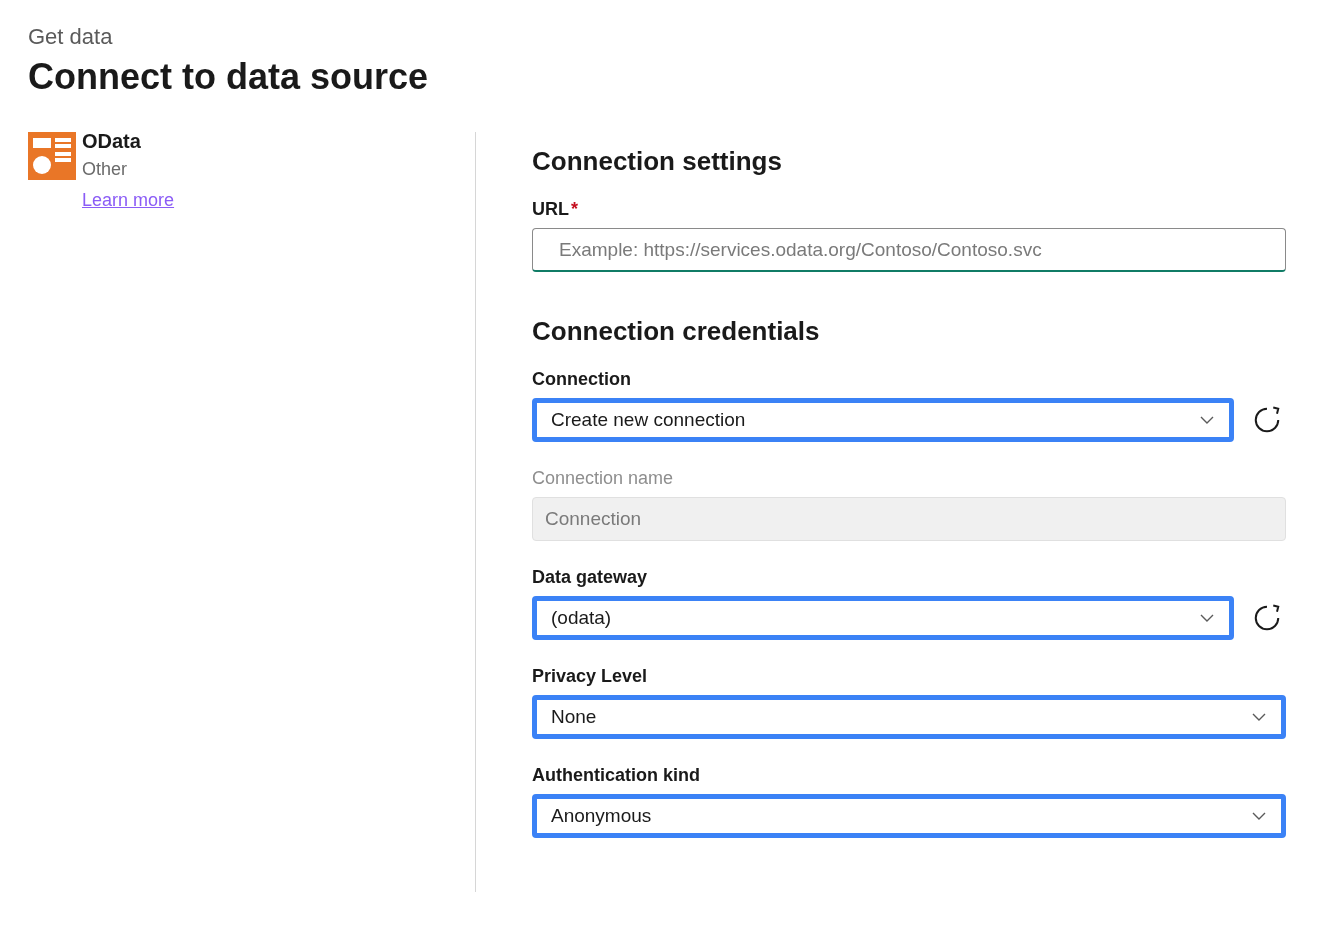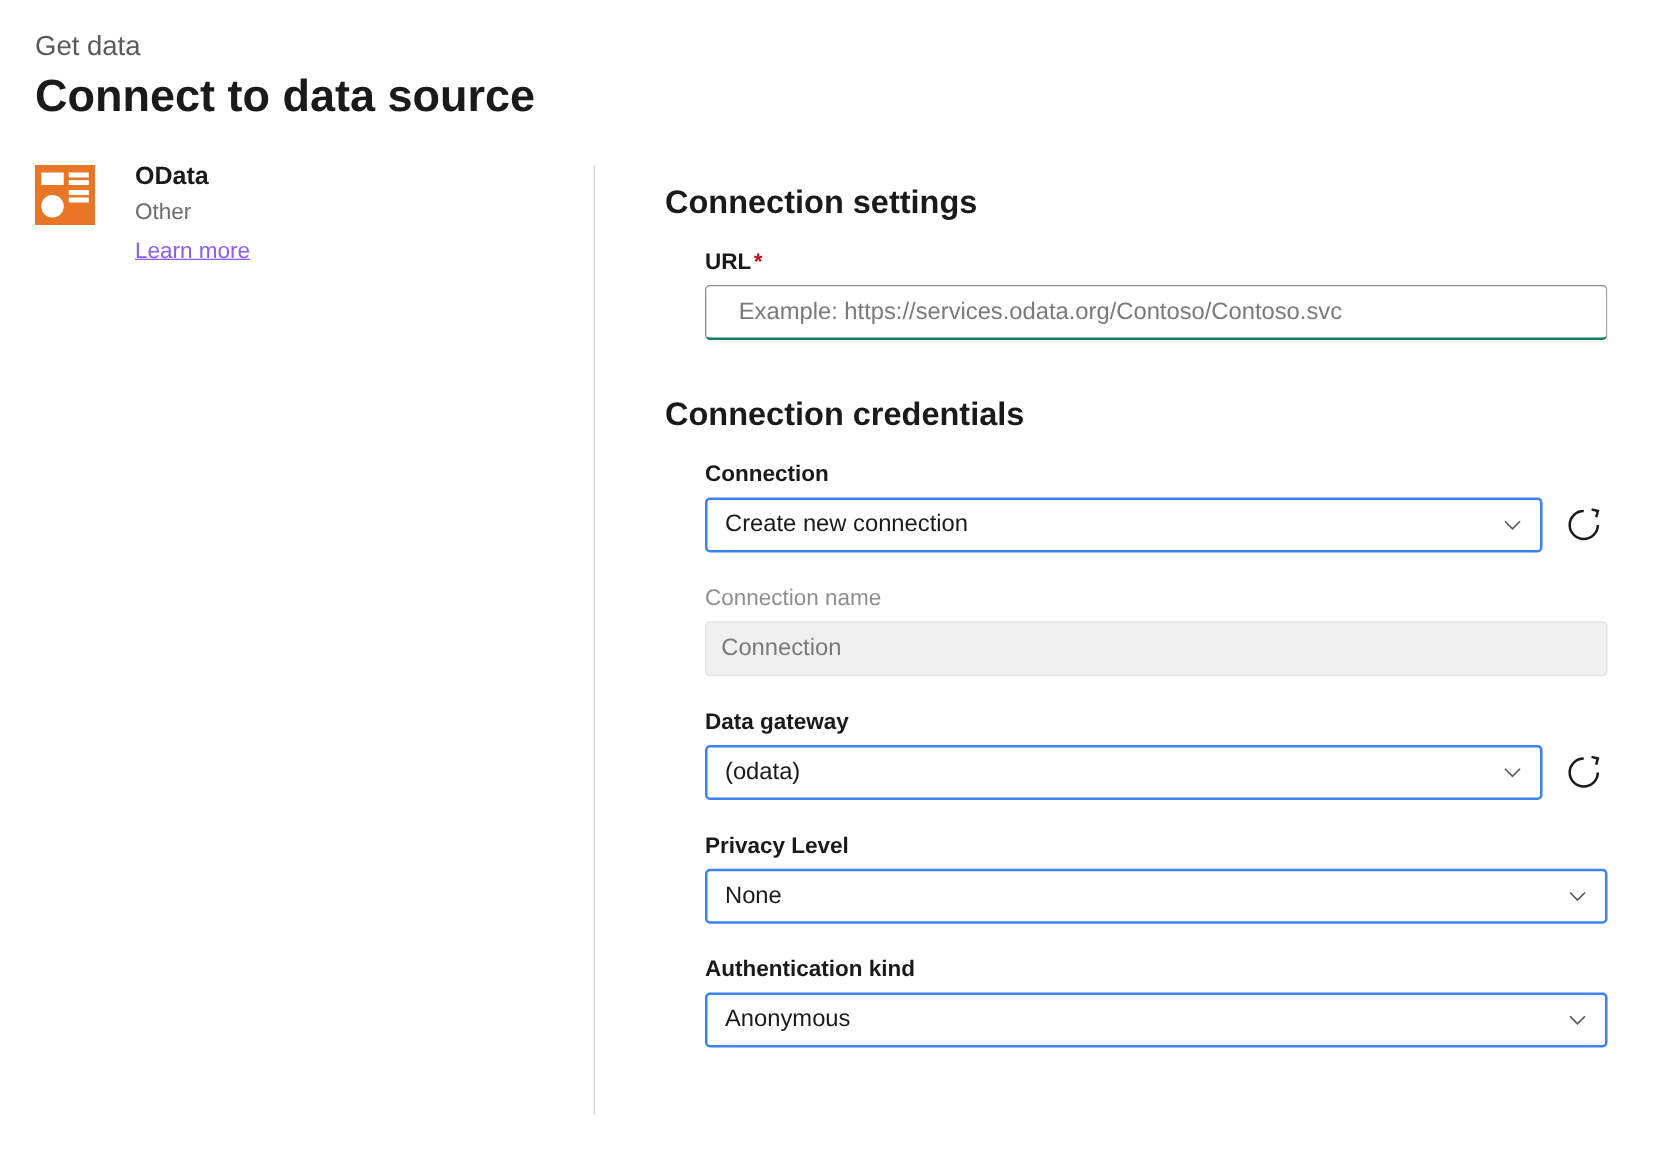--- a/index.html
+++ b/index.html
@@ -35,21 +35,21 @@
   .left-panel {
     width: 448px;
     flex-shrink: 0;
     padding-right: 20px;
     border-right: 1px solid #d6d6d6;
     min-height: 760px;
   }
   .connector-row {
     display: flex;
     align-items: flex-start;
-    gap: 32px;
+    gap: 6px;
   }
   .connector-icon {
     width: 48px;
     height: 48px;
     flex-shrink: 0;
   }
   .connector-title {
     font-size: 20px;
     font-weight: 700;
     color: #1a1a1a;
@@ -73,21 +73,20 @@
     padding: 0 22px 0 56px;
   }
   .section-heading {
     font-size: 26px;
     font-weight: 700;
     color: #1a1a1a;
     margin: 14px 0 22px 0;
   }
   .field-group {
     margin-bottom: 26px;
-    margin-left: 32px;
   }
   .field-label {
     font-size: 18px;
     font-weight: 600;
     color: #1a1a1a;
     margin-bottom: 8px;
     display: block;
   }
   .field-label.muted {
     color: #8e8e8e;
@@ -132,21 +131,21 @@
     color: #8e8e8e;
   }
   .select-control {
     width: 100%;
     height: 44px;
     padding: 0 14px;
     font-size: 19px;
     font-family: inherit;
     color: #1a1a1a;
     background: #ffffff;
-    border: 2px solid #3b82f6;
+    border: 5px solid #3b82f6;
     border-radius: 4px;
     display: flex;
     align-items: center;
     justify-content: space-between;
     cursor: pointer;
   }
   .chevron {
     width: 16px;
     height: 16px;
     flex-shrink: 0;

